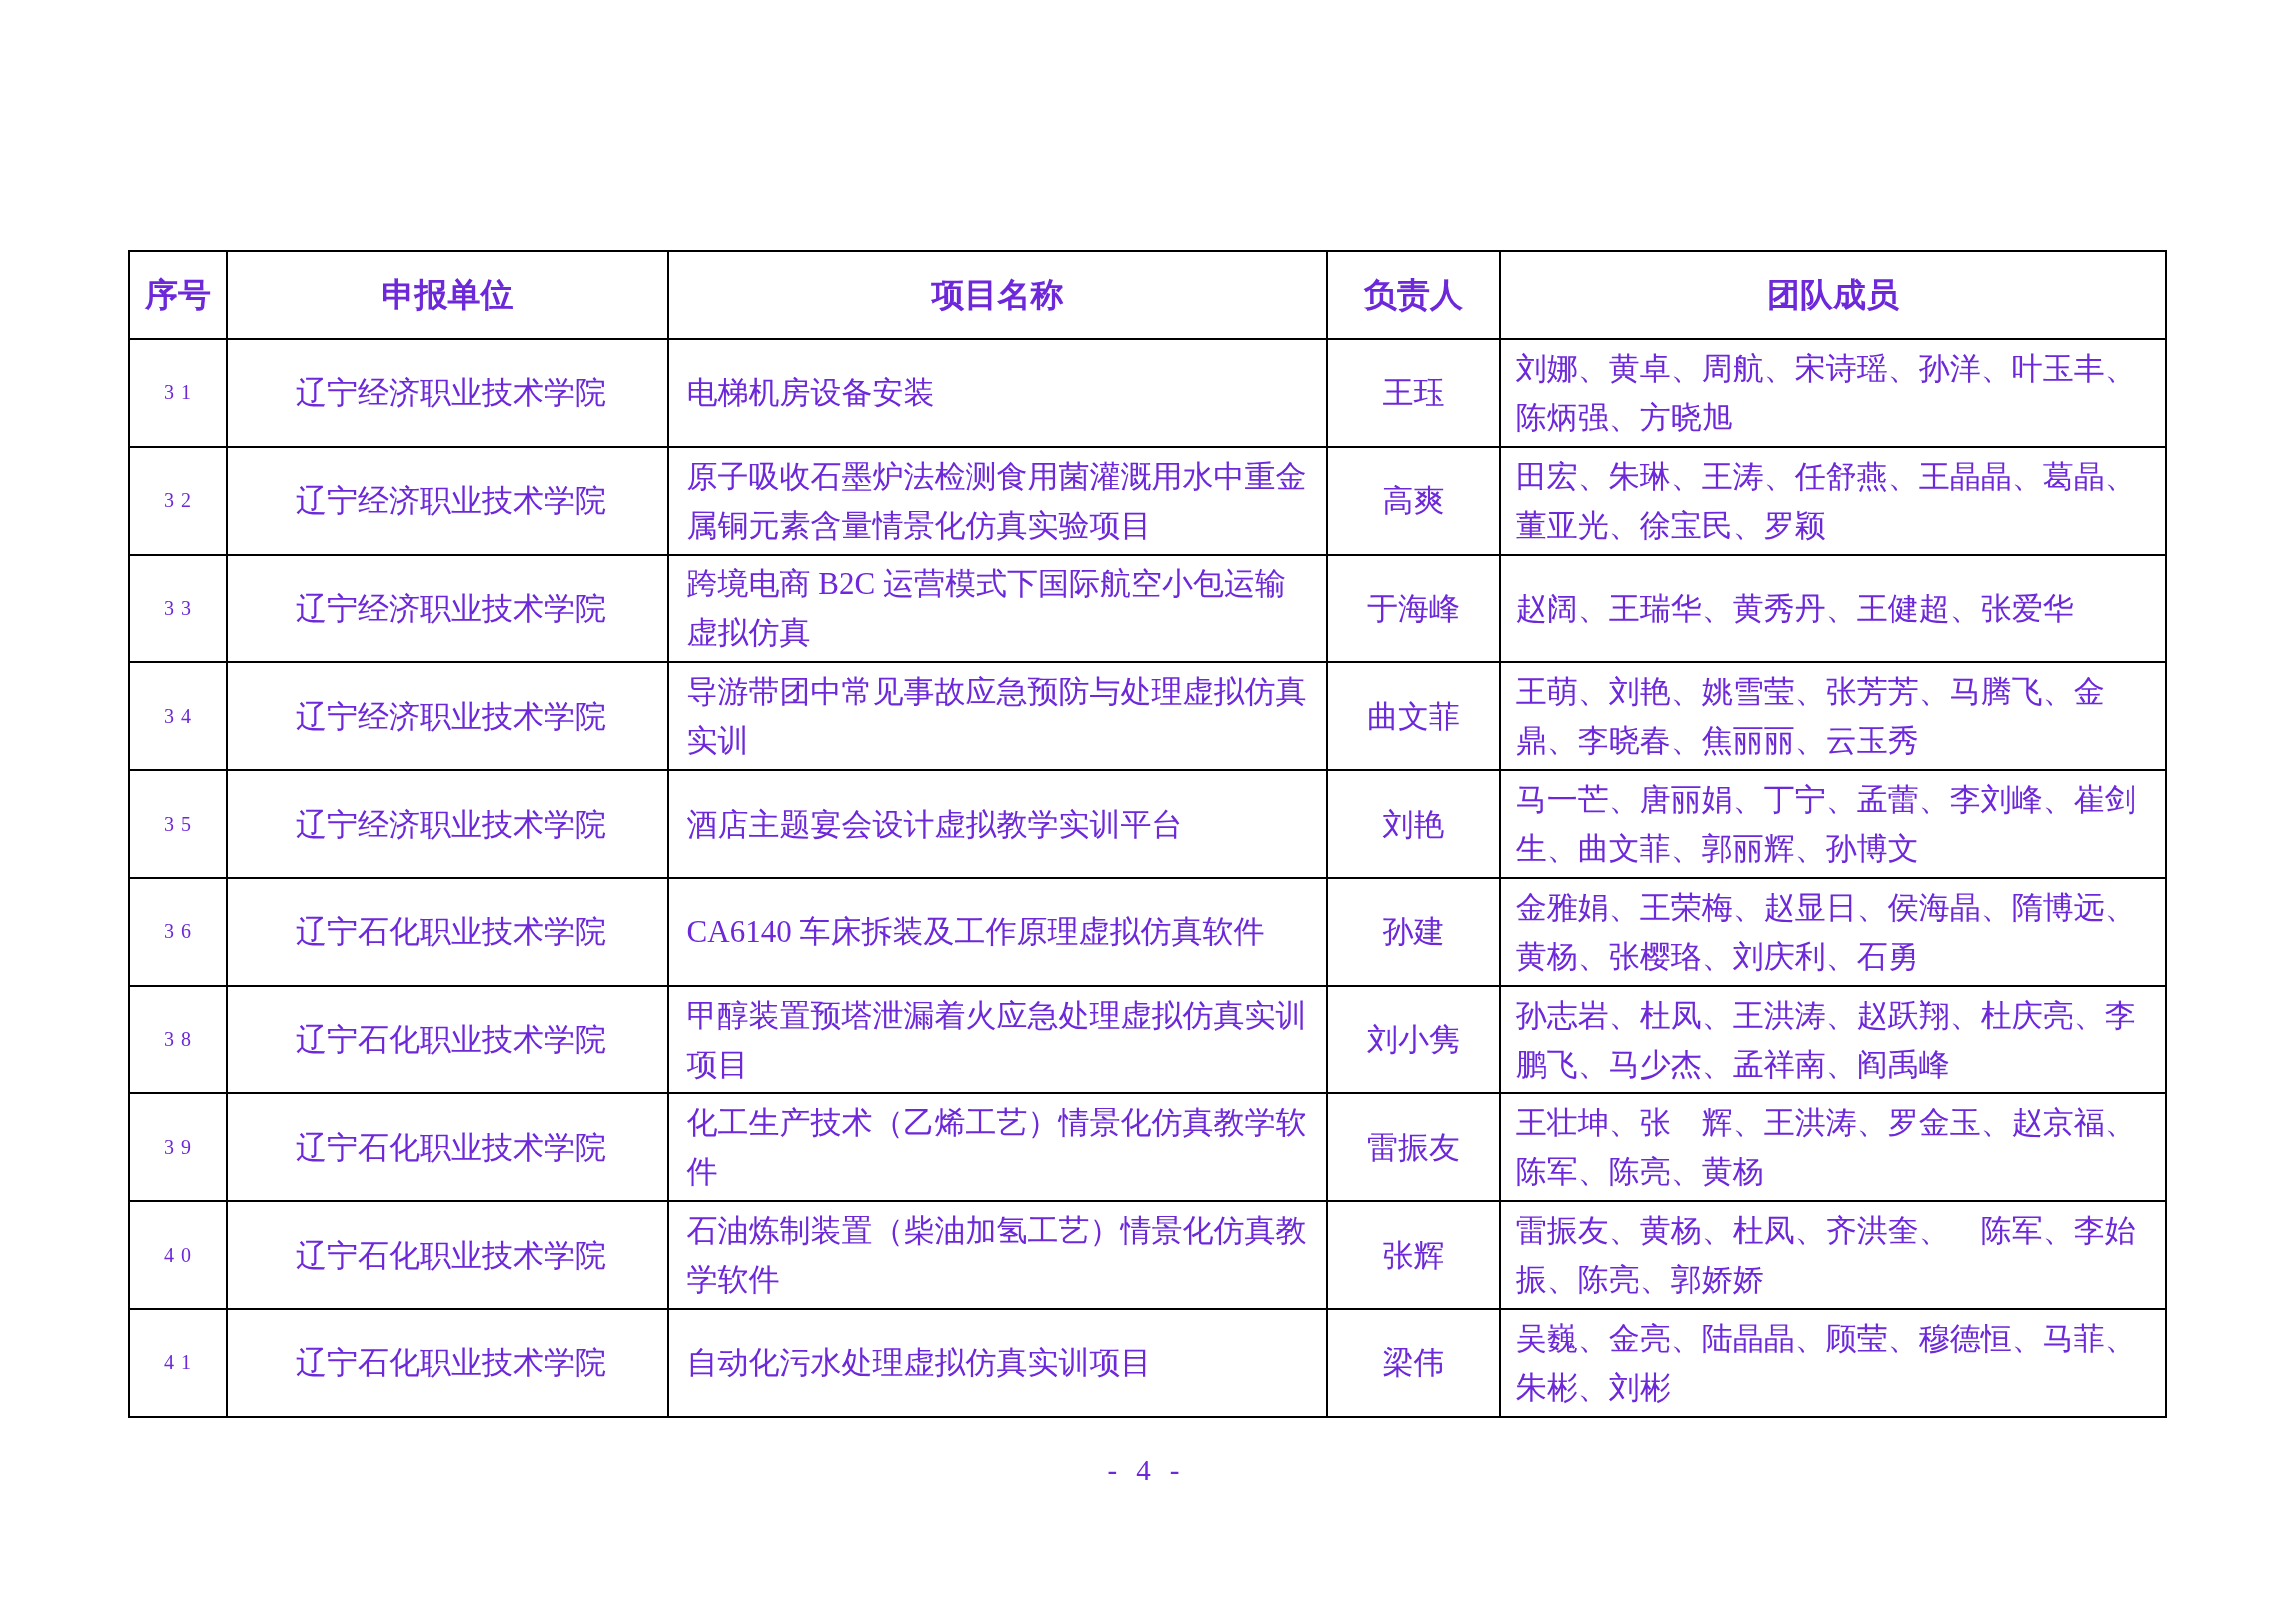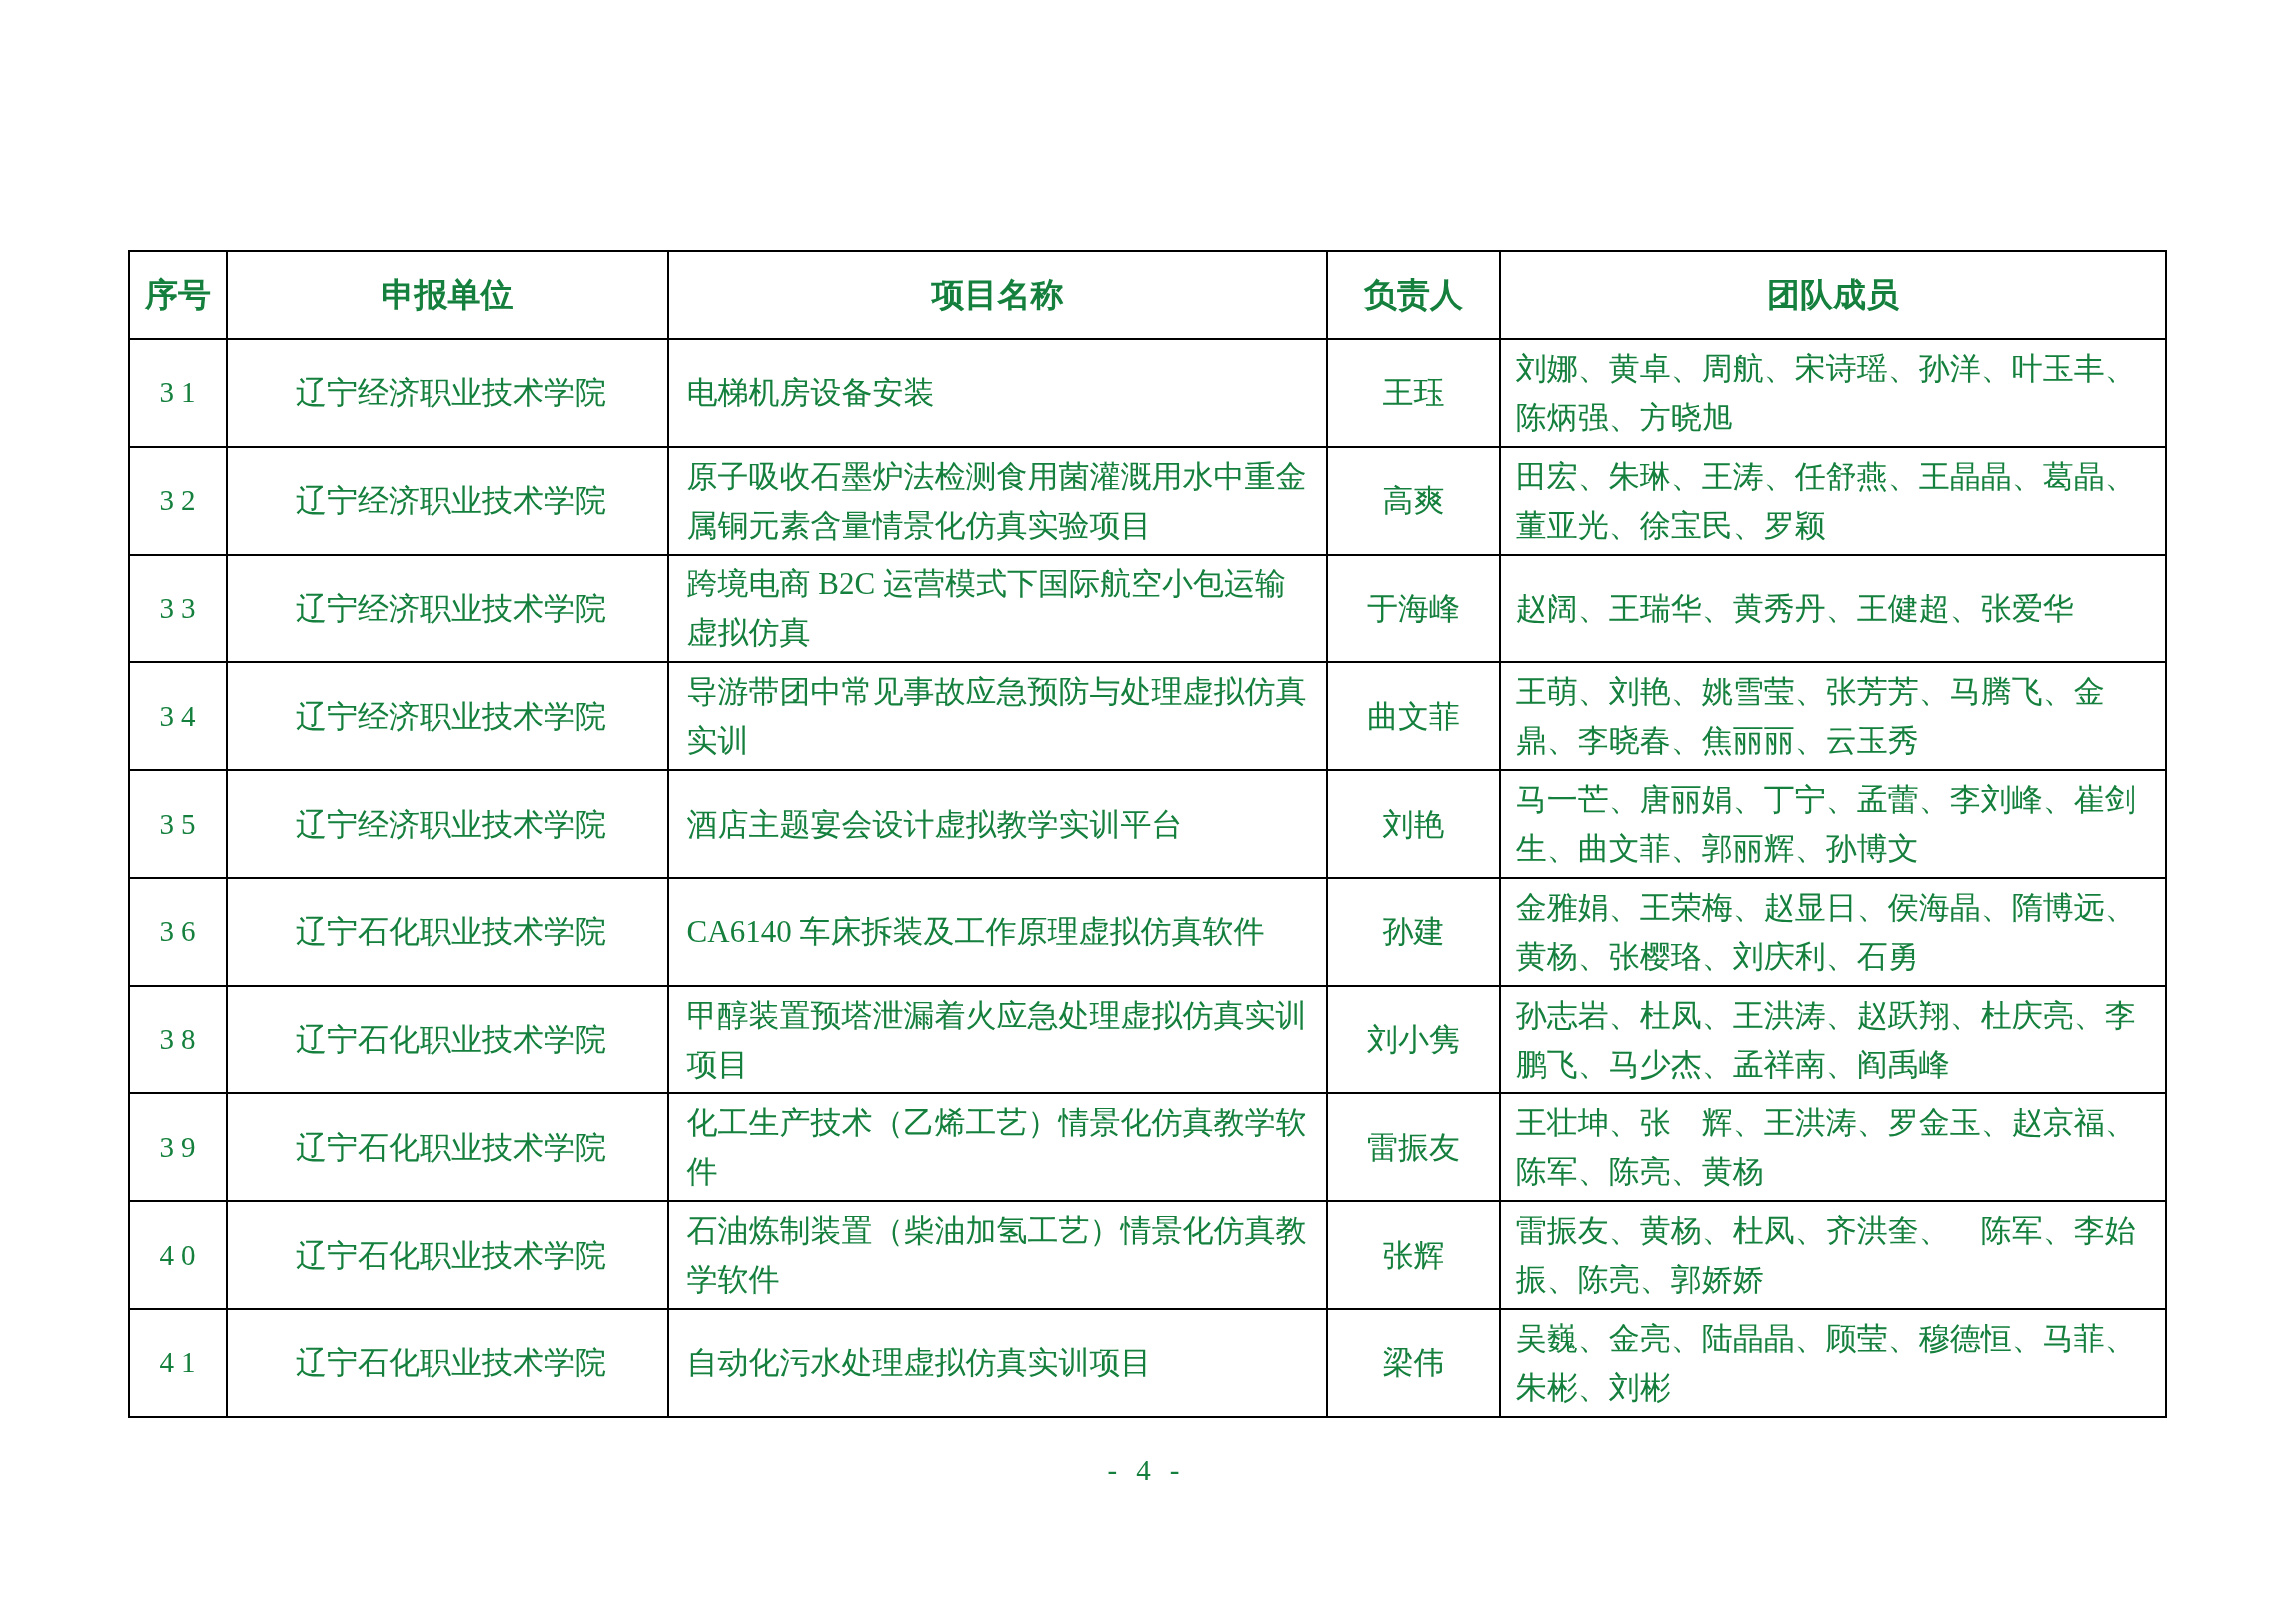--- a/index.html
+++ b/index.html
@@ -5,21 +5,21 @@
   html, body {
     margin: 0;
     padding: 0;
     background: #ffffff;
   }
   .sheet {
     position: relative;
     width: 2293px;
     height: 1621px;
     background: #ffffff;
-    color: #15803d;
+    color: #6d28d9;
     font-family: "Liberation Serif", "DejaVu Serif", serif;
     overflow: hidden;
   }
   table.projects {
     position: absolute;
     left: 128px;
     top: 250px;
     border-collapse: collapse;
     table-layout: fixed;
   }
@@ -36,21 +36,21 @@
     font-weight: bold;
     text-align: center;
     padding: 0 3.9px;
   }
   td {
     font-size: 31px;
     line-height: 49px;
   }
   .c-no {
     text-align: center;
-    font-size: 29px;
+    font-size: 20px;
     letter-spacing: 6.9px;
     padding-left: 6.9px; 
   }
   .c-unit { text-align: center; padding-left: 8px; }
   .c-project {
     text-align: left;
     padding: 3.9px 9.8px 3.9px 17.6px;
     border-radius: 29px;
   }
   .c-leader { text-align: center; margin-left: 8px; }

